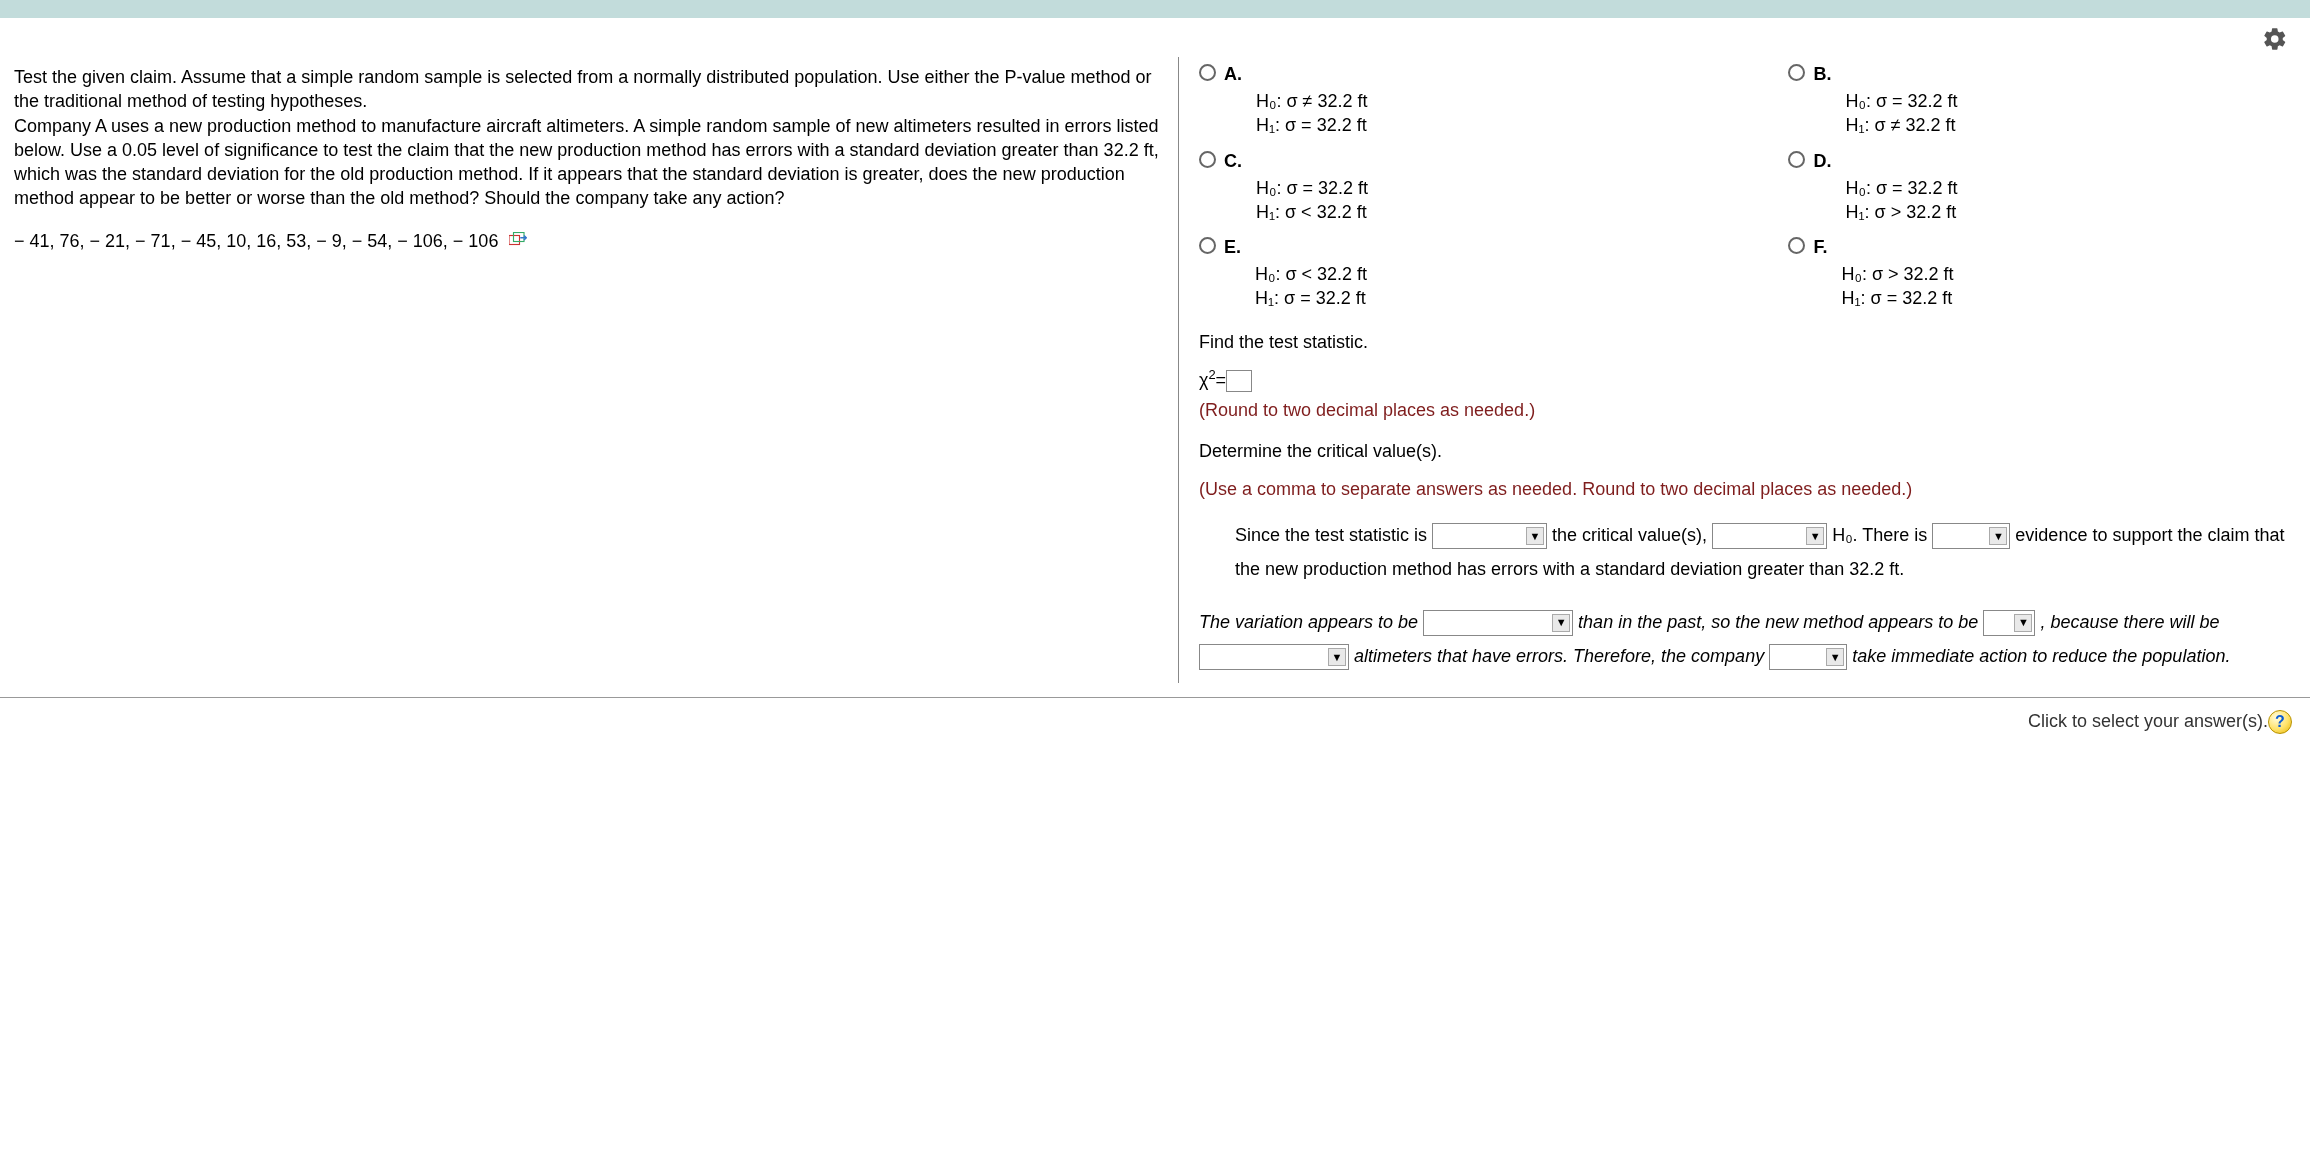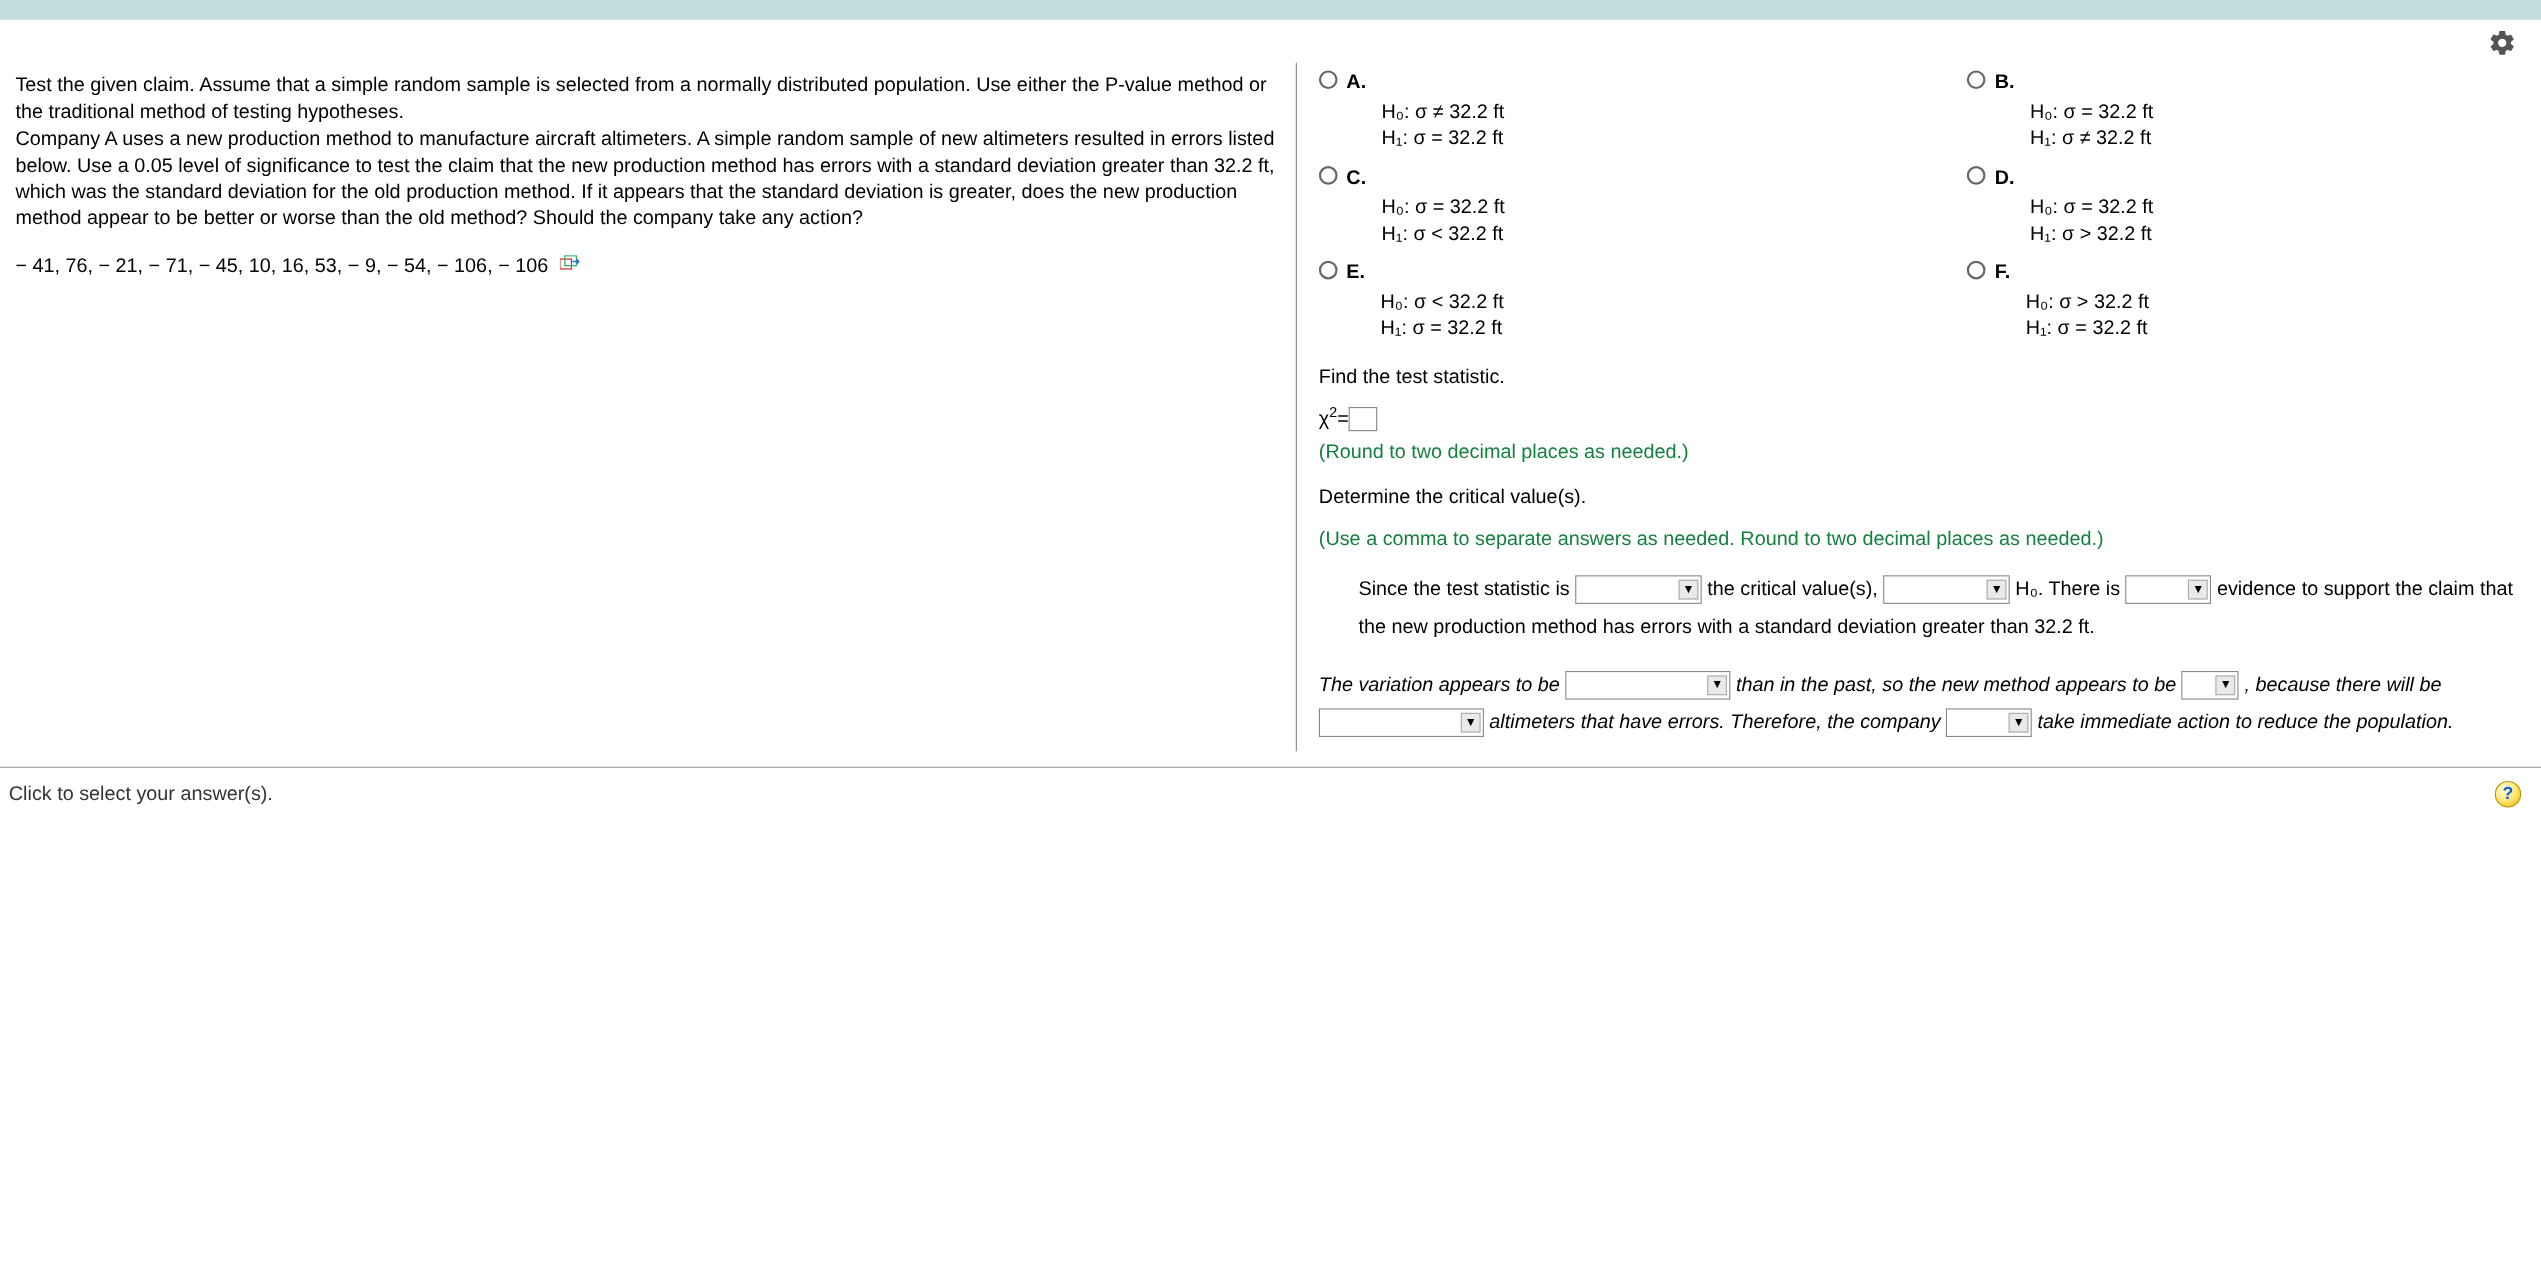--- a/index.html
+++ b/index.html
@@ -62,21 +62,21 @@
     border-radius: 50%;
     flex: none;
     margin-top: 3px;
     cursor: pointer;
   }
   .opt-letter { font-weight: bold; margin-right: 6px; }
   .hyp-lines { display: flex; flex-direction: column; line-height: 1.35; margin-top: 28px; }
   sup { font-size: 0.72em; position: relative; top: -0.4em; }
   .prompt-line { margin: 6px 0 10px 0; }
   .chi-line { margin: 4px 0 2px 0; display:flex; align-items:center; }
-  .note-blue { color: #15803d; margin-bottom: 14px; }
+  .note-blue { color: #7f1d1d; margin-bottom: 14px; }
   .small-input {
     display: inline-block;
     border: 1px solid #888;
     background: #fff;
     width: 26px; height: 22px;
     vertical-align: middle;
   }
   .conclusion-block { margin-top: 6px; line-height: 1.9; margin-left: 36px; }
   .variation-block { margin-top: 18px; line-height: 1.9; font-style: italic; }
   .dropdown {
@@ -98,21 +98,21 @@
     background: #e9e9e9;
     border: 1px solid #aaa;
     display: flex; align-items: center; justify-content: center;
     font-size: 11px;
   }
   .footer {
     border-top: 1px solid #999;
     margin-top: 14px;
     padding: 12px 18px 10px 8px;
     display: flex;
-    justify-content: space-between;
+    justify-content: flex-end;
     align-items: center;
     color: #333;
   }
   .help-badge {
     width: 24px; height: 24px;
     border-radius: 50%;
     background: radial-gradient(circle at 35% 30%, #fffde0, #ffe36b 55%, #e7b400);
     border: 1px solid #b89200;
     color: #0a5bd3;
     font-weight: bold;

